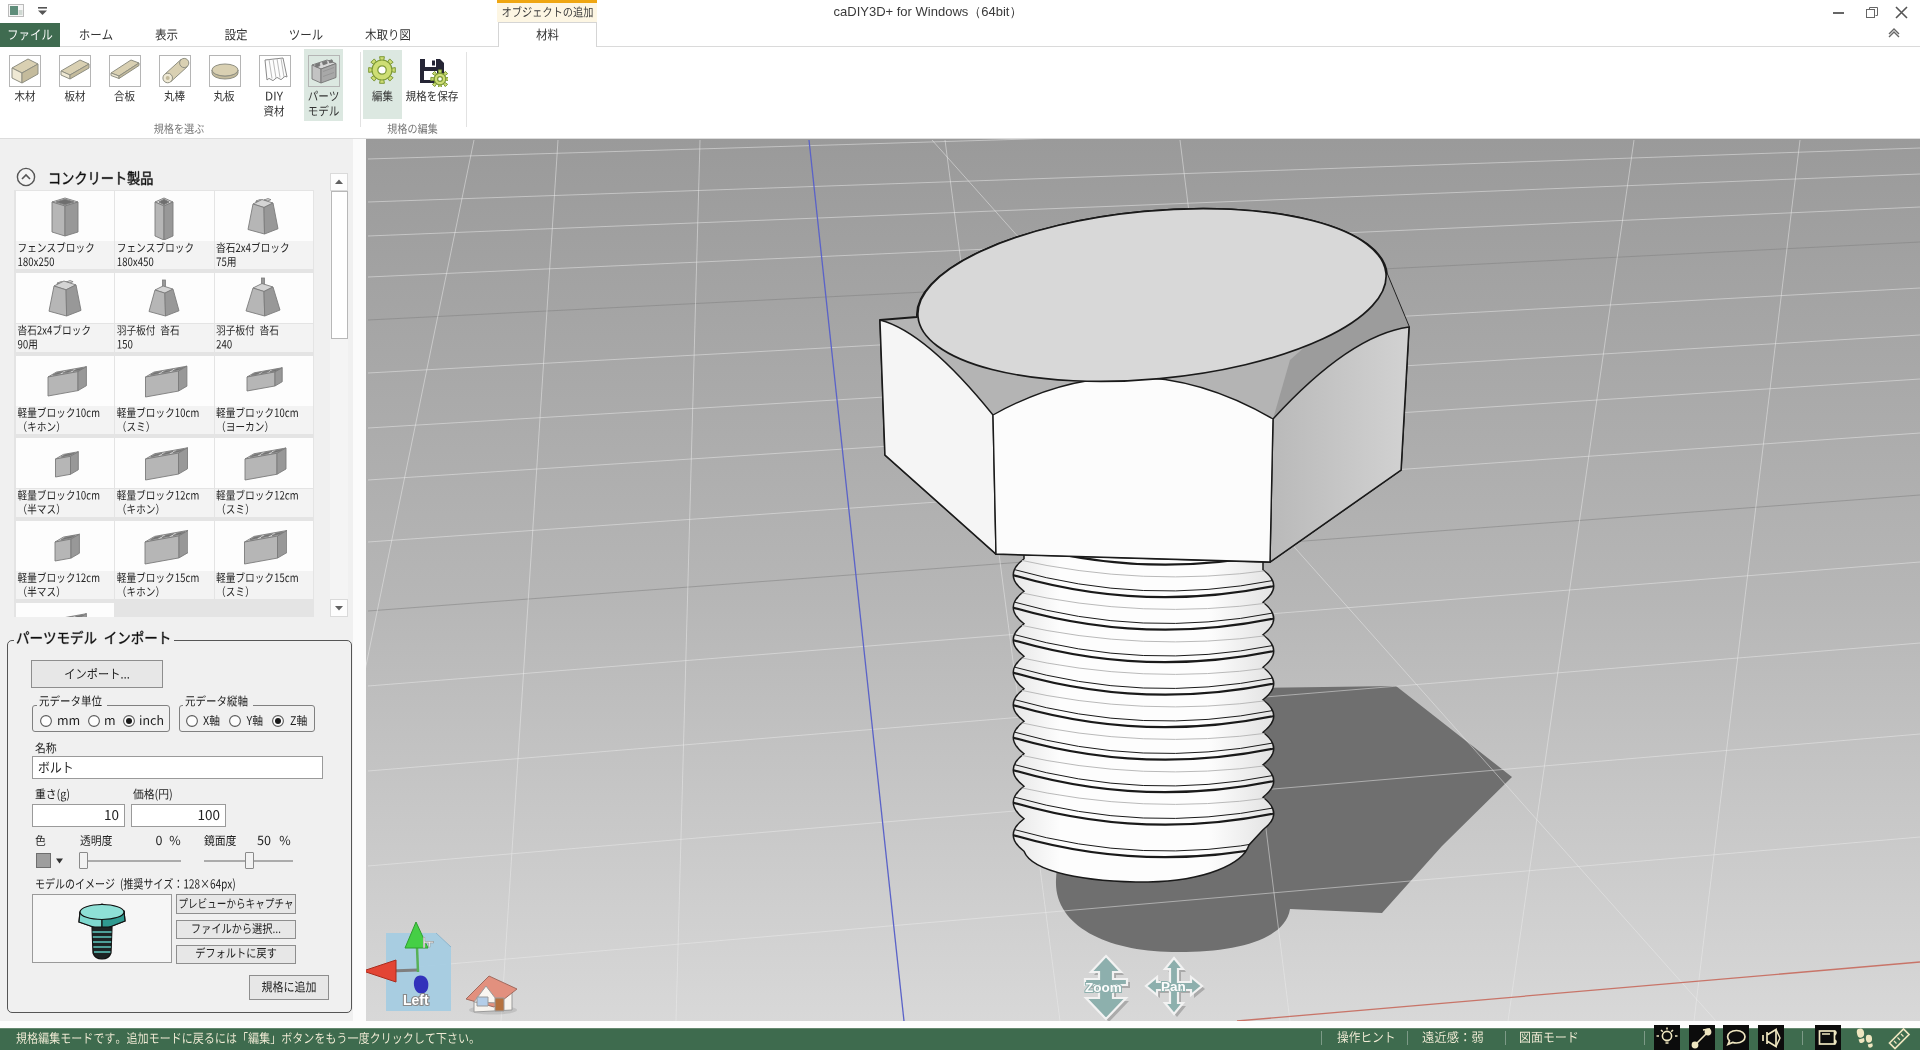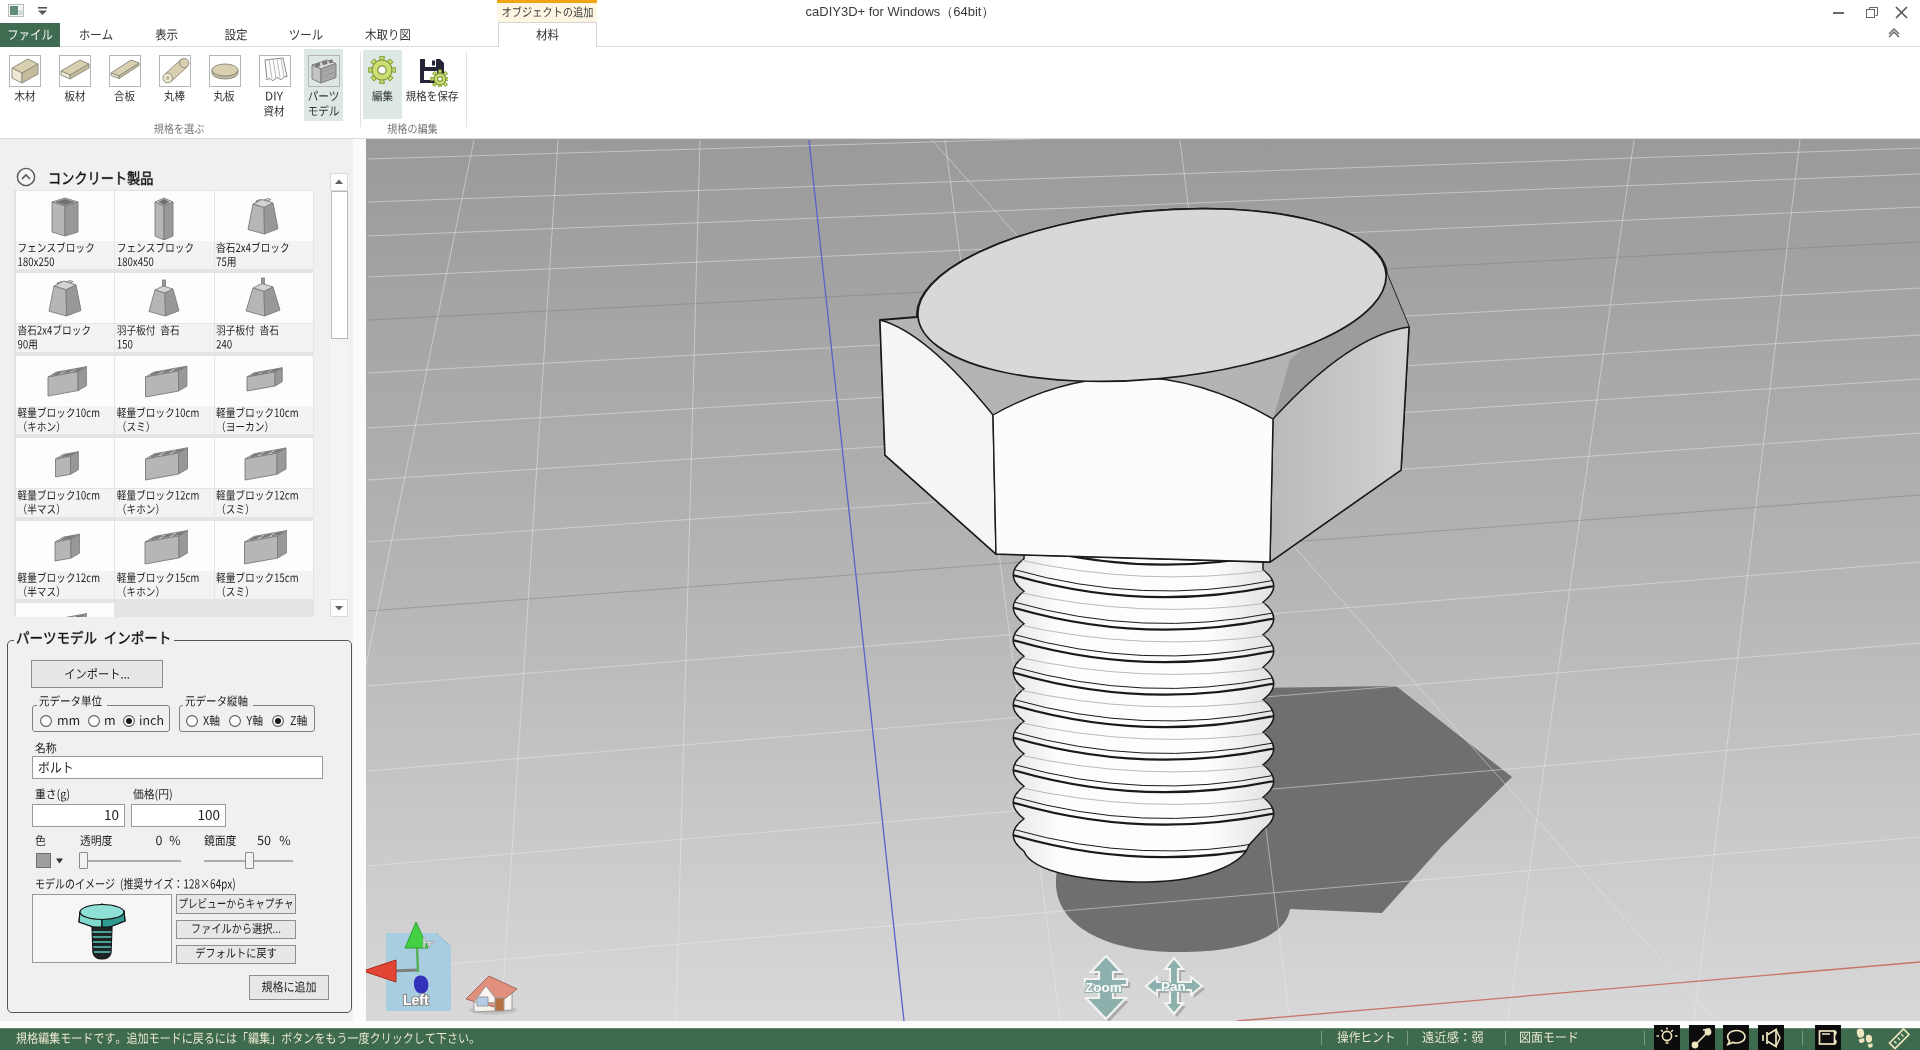--- a/index.html
+++ b/index.html
@@ -9,21 +9,21 @@
     <svg class="abs" style="left:8px;top:4px" width="17" height="14">
       <rect x="0.5" y="0.5" width="15" height="12" fill="#f6f6f6" stroke="#bbb"></rect>
       <rect x="2" y="2" width="8" height="9" fill="#5e8d7a"></rect>
       <rect x="10.5" y="6" width="4" height="5" fill="#cfd8d2"></rect>
     </svg>
     <svg class="abs" style="left:37px;top:7px" width="12" height="8">
       <rect x="1" y="0" width="9" height="1.6" fill="#555"></rect>
       <path d="M1,3.4 L10,3.4 L5.5,8 Z" fill="#555"></path>
     </svg>
     <div class="abs" style="left:497px;top:0;width:100px;height:22px;background:#fdf6e3;border-top:3px solid #efa612"></div>
-    <div class="abs" style="left:680px;top:3px;width:440px;text-align:center;font-size:13px;color:#3a3a3a">caDIY3D+ for Windows（64bit）</div>
+    <div class="abs" style="left:708px;top:3px;width:440px;text-align:center;font-size:13px;color:#3a3a3a">caDIY3D+ for Windows（64bit）</div>
     <svg class="abs" style="left:1830px;top:5px" width="90" height="16">
       <rect x="3" y="7" width="11" height="2" fill="#666"></rect>
       <g stroke="#666" fill="none">
         <rect x="36.5" y="4.5" width="8" height="8"></rect>
         <path d="M39.5,4.5 v-2 h8 v8 h-2"></path>
       </g>
       <path d="M66,2 L77,13 M77,2 L66,13" stroke="#555" stroke-width="1.6"></path>
     </svg>
     <svg class="abs" style="left:1886px;top:27px" width="16" height="12">
       <path d="M3,10 L8,5 L13,10 M3,7 L8,2 L13,7" stroke="#666" fill="none" stroke-width="1.4"></path>

